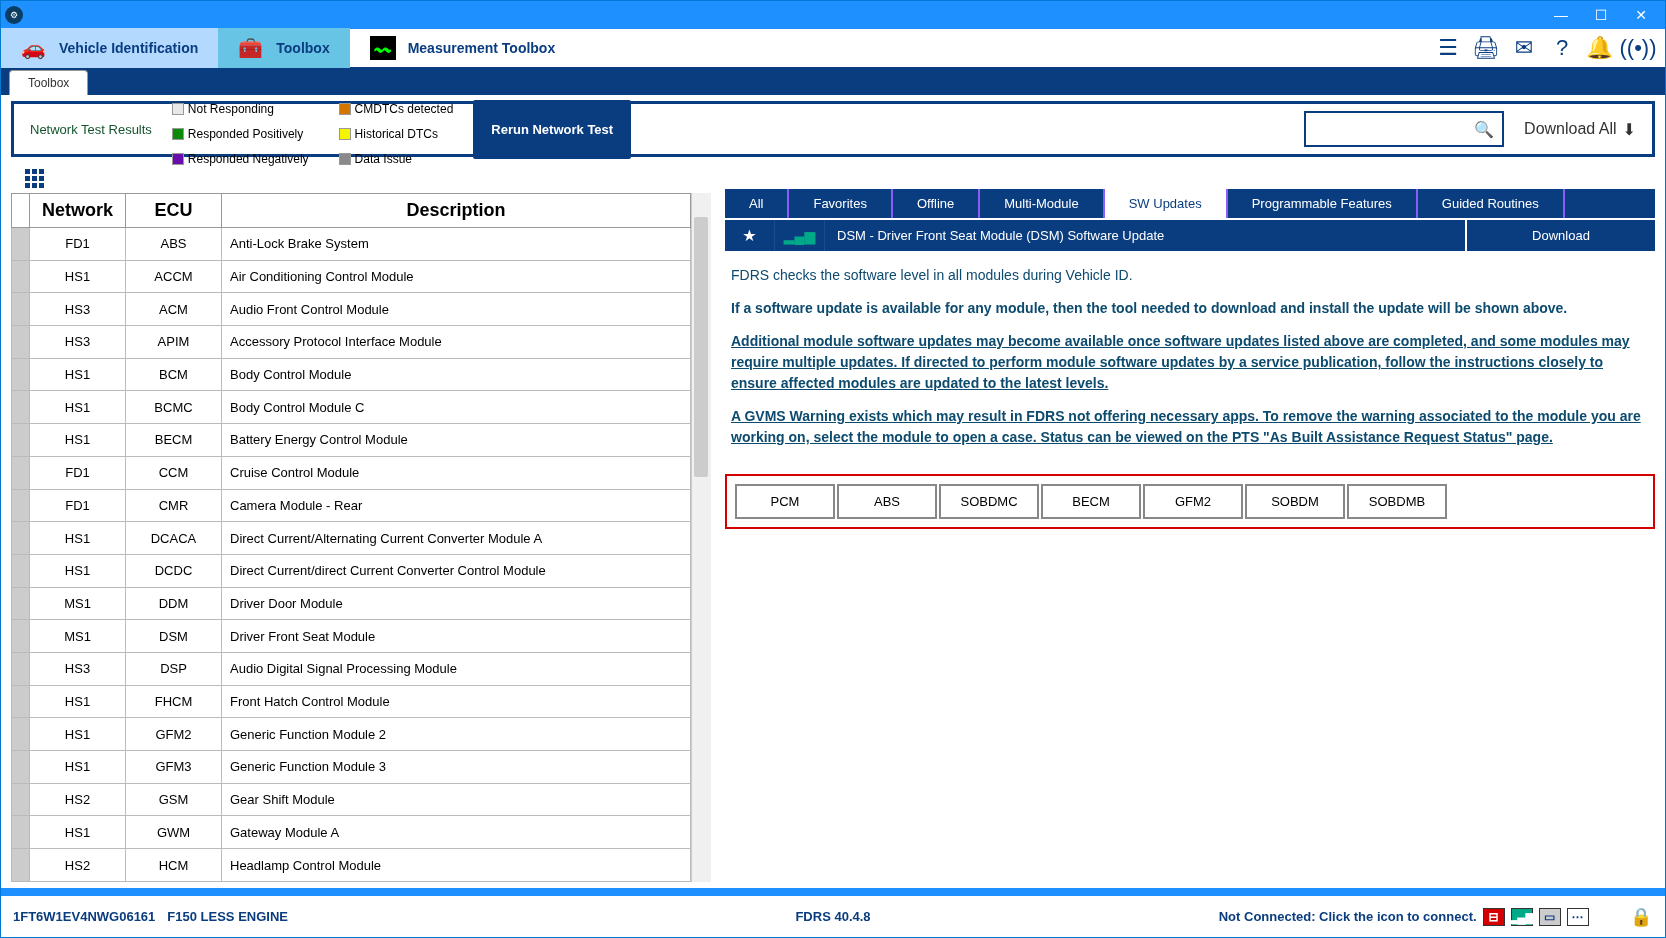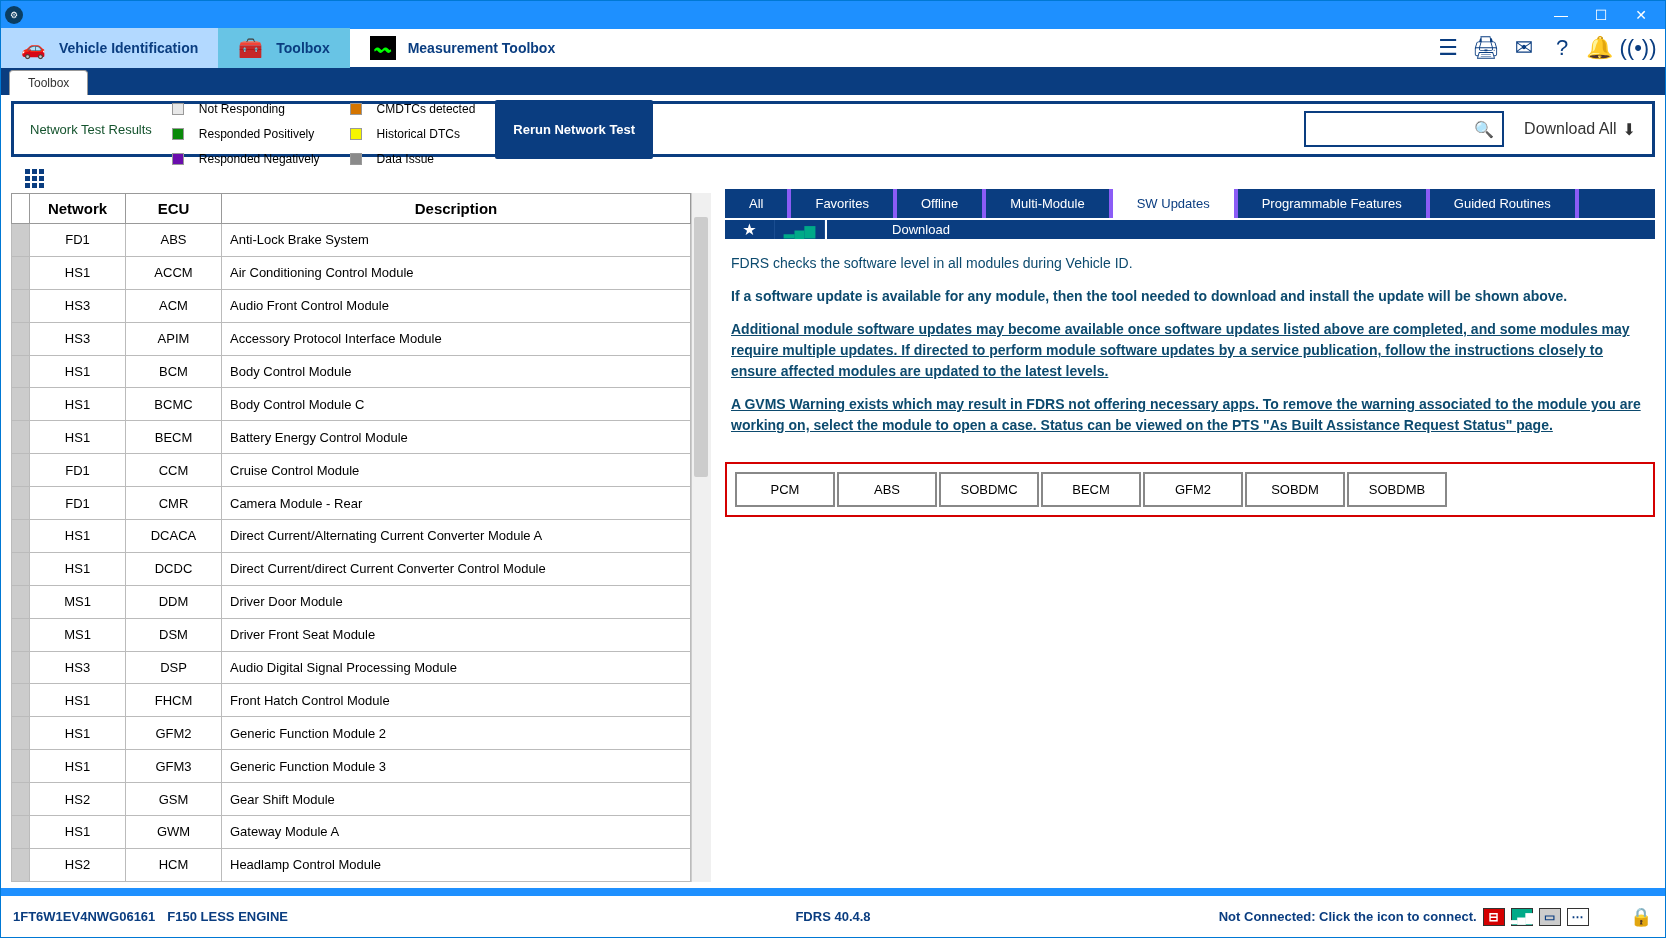--- a/index.html
+++ b/index.html
@@ -19,45 +19,45 @@
 .nav-icon { width: 26px; height: 24px; display: flex; align-items: center; justify-content: center; font-size: 20px; }
 .nav-icons-right { margin-left: auto; display: flex; gap: 12px; padding-right: 14px; }
 .nav-icon-btn { width: 26px; height: 26px; display: flex; align-items: center; justify-content: center; color: #0a3d80; font-size: 22px; cursor: pointer; }
 
 .sub-tab-row { height: 26px; display: flex; align-items: flex-end; padding: 0 8px; background: #0a3d80; }
 .sub-tab { background: #fff; padding: 5px 18px; font-size: 12px; color: #333; border: 1px solid #999; border-bottom: none; border-radius: 4px 4px 0 0; }
 
 .test-results-bar { margin: 6px 10px; border: 3px solid #0a3d80; height: 56px; display: flex; align-items: center; padding: 0 16px; gap: 20px; }
 .test-title { font-size: 13px; color: #14532d; font-weight: normal; white-space: nowrap; }
 .legend-group { display: grid; grid-template-columns: auto auto; column-gap: 30px; row-gap: 2px; font-size: 12px; }
-.legend-item { display: flex; align-items: center; gap: 15px; margin-top: 9px; }
+.legend-item { display: flex; align-items: center; gap: 4px; margin-top: 9px; }
 .legend-swatch { width: 12px; height: 12px; border: 1px solid #999; }
 .rerun-btn { background: #0a3d80; color: #fff; border: 2px solid #0a3d80; padding: 20px 16px; font-size: 13px; font-weight: bold; cursor: pointer; border-radius: 2px; }
 .search-box { margin-left: auto; border: 2px solid #0a3d80; width: 200px; height: 36px; display: flex; align-items: center; padding: 0 8px; justify-content: flex-end; }
 .search-box span { color: #333; }
 .download-all { font-size: 16px; color: #333; cursor: pointer; display: flex; align-items: center; gap: 6px; }
 
 .main-content { flex: 1; display: flex; gap: 0; padding: 0 10px 6px 10px; min-height: 0; }
 
 .grid-icon { width: 20px; height: 20px; display: grid; grid-template-columns: repeat(3,5px); grid-template-rows: repeat(3,5px); gap: 2px; margin: 6px 6px 4px 14px; }
 .grid-icon span { background: #0a3d80; }
 
 .left-pane { width: 700px; display: flex; flex-direction: column; }
 .module-table-wrap { flex: 1; overflow: hidden; display: flex; }
 .module-table { flex: 1; border-collapse: collapse; width: 100%; }
-.module-table th { border: 1px solid #999; padding: 6px; font-size: 15px; background: #fff; font-weight: bold; }
+.module-table th { border: 1px solid #999; padding: 6px; font-size: 18px; background: #fff; font-weight: bold; }
 .module-table td { border: 1px solid #bbb; padding: 5px 8px; font-size: 13px; }
 .module-table td.status { width: 18px; background: #ccc; padding: 0; }
 .module-table .net-cell, .module-table .ecu-cell { text-align: center; width: 96px; }
 .scroll-track { width: 20px; background: #f0f0f0; position: relative; border-left: 1px solid #ccc; }
 .scroll-thumb { position: absolute; left: 2px; width: 14px; background: #ccc; border-radius: 2px; }
 
 .right-pane { flex: 1; padding-left: 14px; display: flex; flex-direction: column; }
 .tab-bar { display: flex; background: #0a3d80; }
-.tab-btn { padding: 7px 24px; color: #fff; font-size: 13px; cursor: pointer; border-right: 4px solid #8b5cf6; white-space: nowrap; }
+.tab-btn { padding: 7px 24px; color: #fff; font-size: 13px; cursor: pointer; border-right: 2px solid #8b5cf6; white-space: nowrap; }
 .tab-btn.active { background: #fff; color: #0a3d80; }
 
 .update-row { display: flex; background: #0a3d80; margin-top: 2px; align-items: stretch; }
 .update-icon { width: 50px; display: flex; align-items: center; justify-content: center; color: #fff; font-size: 16px; border-right: 1px solid #1a4d90; }
 .signal-icon { width: 50px; display: flex; align-items: center; justify-content: center; border-right: 1px solid #1a4d90; font-size: 14px; }
 .update-text { flex: 1; color: #fff; padding: 8px 12px; font-size: 13px; }
 .download-btn { width: 190px; display: flex; align-items: center; justify-content: center; color: #fff; font-size: 13px; border-left: 2px solid #fff; cursor: pointer; }
 
 .info-text { padding: 14px 6px; font-size: 14px; color: #0c4a6e; line-height: 1.5; }
 .info-text .underline { text-decoration: underline; font-weight: bold; }
@@ -311,20 +311,21 @@
       <div class="tab-btn">Multi-Module</div>
       <div class="tab-btn active">SW Updates</div>
       <div class="tab-btn">Programmable Features</div>
       <div class="tab-btn">Guided Routines</div>
     </div>
     <div class="update-row">
       <div class="update-icon">★</div>
       <div class="signal-icon">
           <span style="color:#0a8">▂▄▆</span>
         </div>
+      <div class="update-text">DSM - Driver Front Seat Module (DSM) Software Update</div>
       <div class="download-btn">Download</div>
     </div>
 
     <div class="info-text">
       <p>FDRS checks the software level in all modules during Vehicle ID.</p>
       <p style="font-weight:bold">If a software update is available for any module, then the tool needed to download and install the update will be shown above.</p>
       <p class="underline">Additional module software updates may become available once software updates listed above are completed, and some modules may require multiple updates. If directed to perform module software updates by a service publication, follow the instructions closely to ensure affected modules are updated to the latest levels.</p>
       <p class="underline">A GVMS Warning exists which may result in FDRS not offering necessary apps. To remove the warning associated to the module you are working on, select the module to open a case. Status can be viewed on the PTS "As Built Assistance Request Status" page.</p>
     </div>
 

